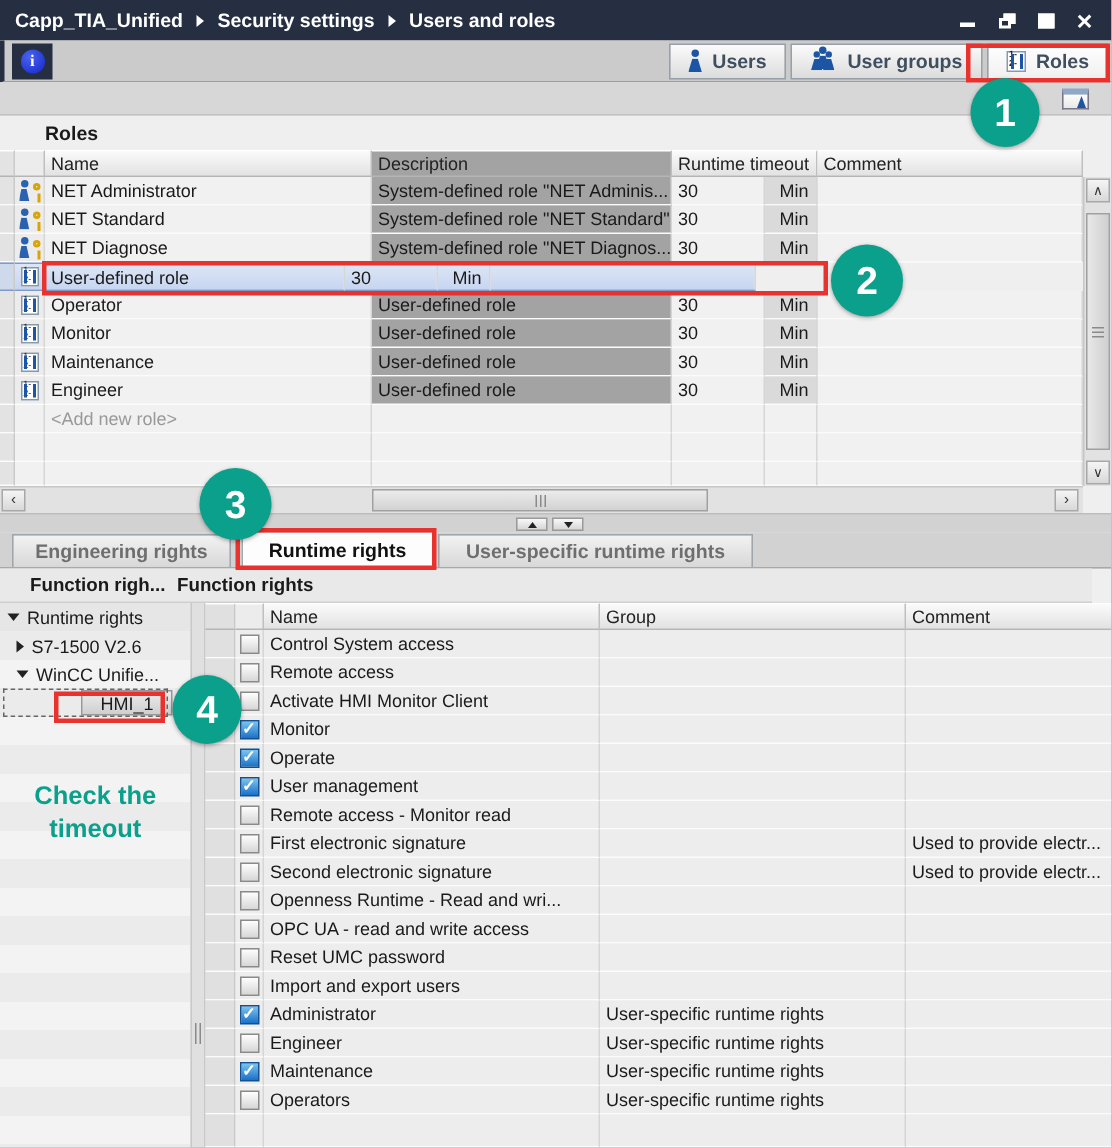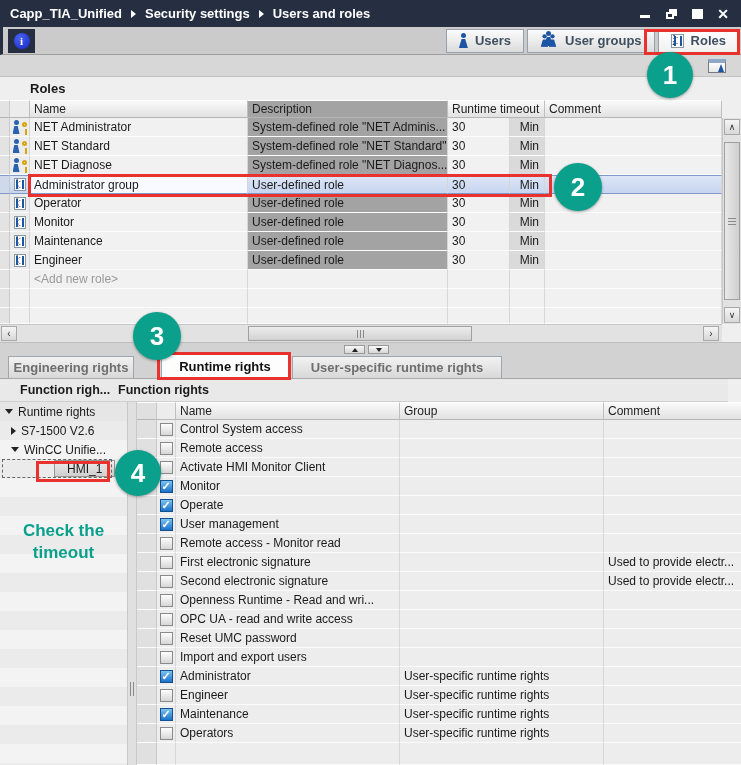--- a/index.html
+++ b/index.html
@@ -283,21 +283,20 @@
     </div>
     <div class="c w-cmt"></div>
   </div>
 
   <div class="trow user sel">
     <div class="c w-gut"></div>
     <div class="c w-ico">
 
       <span class="ic-usr"></span>
     </div>
-    <div class="c w-name nm">Administrator group</div>
     <div class="c w-desc ds">User-defined role</div>
     <div class="c w-tval tv">30</div>
     <div class="c w-tunit">
               <span class="tu">Min</span>
 
     </div>
     <div class="c w-cmt"></div>
   </div>
 
   <div class="trow user">
@@ -417,21 +416,21 @@
   <div class="hsplit">
     <div class="split-btn" style="left:344px;">
         <span class="tri-u"></span>
       </div>
     <div class="split-btn" style="left:368px;">
         <span class="tri-d"></span>
       </div>
   </div>
 
   <div class="tabsrow">
-    <div class="tab" style="left:8px;width:126px;">Engineering rights</div>
+    <div class="tab" style="left:8px;width:146px;">Engineering rights</div>
     <div class="tab active" style="left:161px;width:128px;">Runtime rights</div>
     <div class="tab" style="left:292px;width:210px;">User-specific runtime rights</div>
   </div>
 
   <div class="pheaders">
     <span class="ph" style="left:20px;">Function righ...</span>
     <span class="ph" style="left:118px;text-align:center;">Function rights</span>
   </div>
 
   <div class="bottom">

